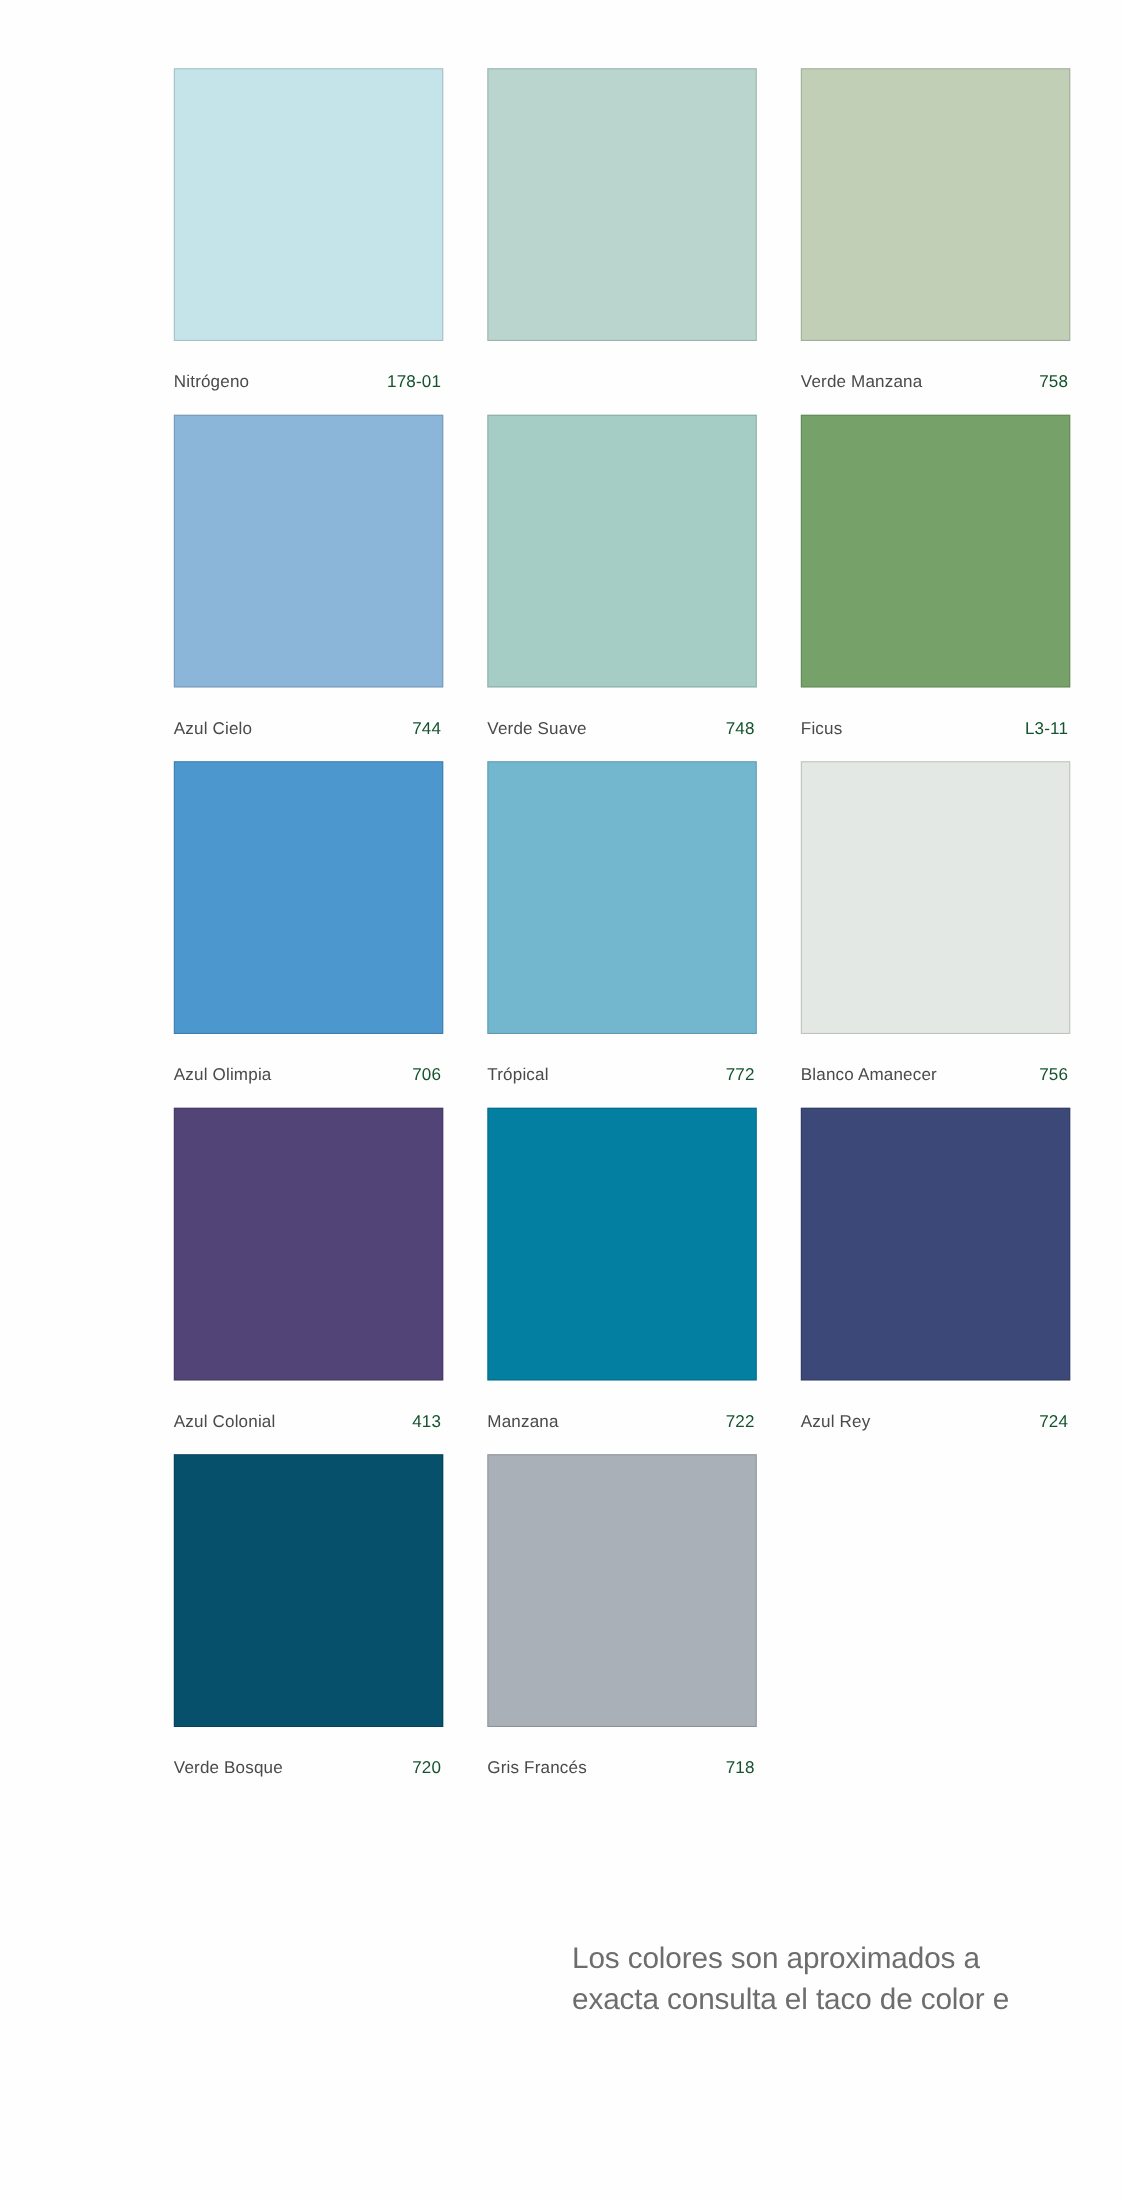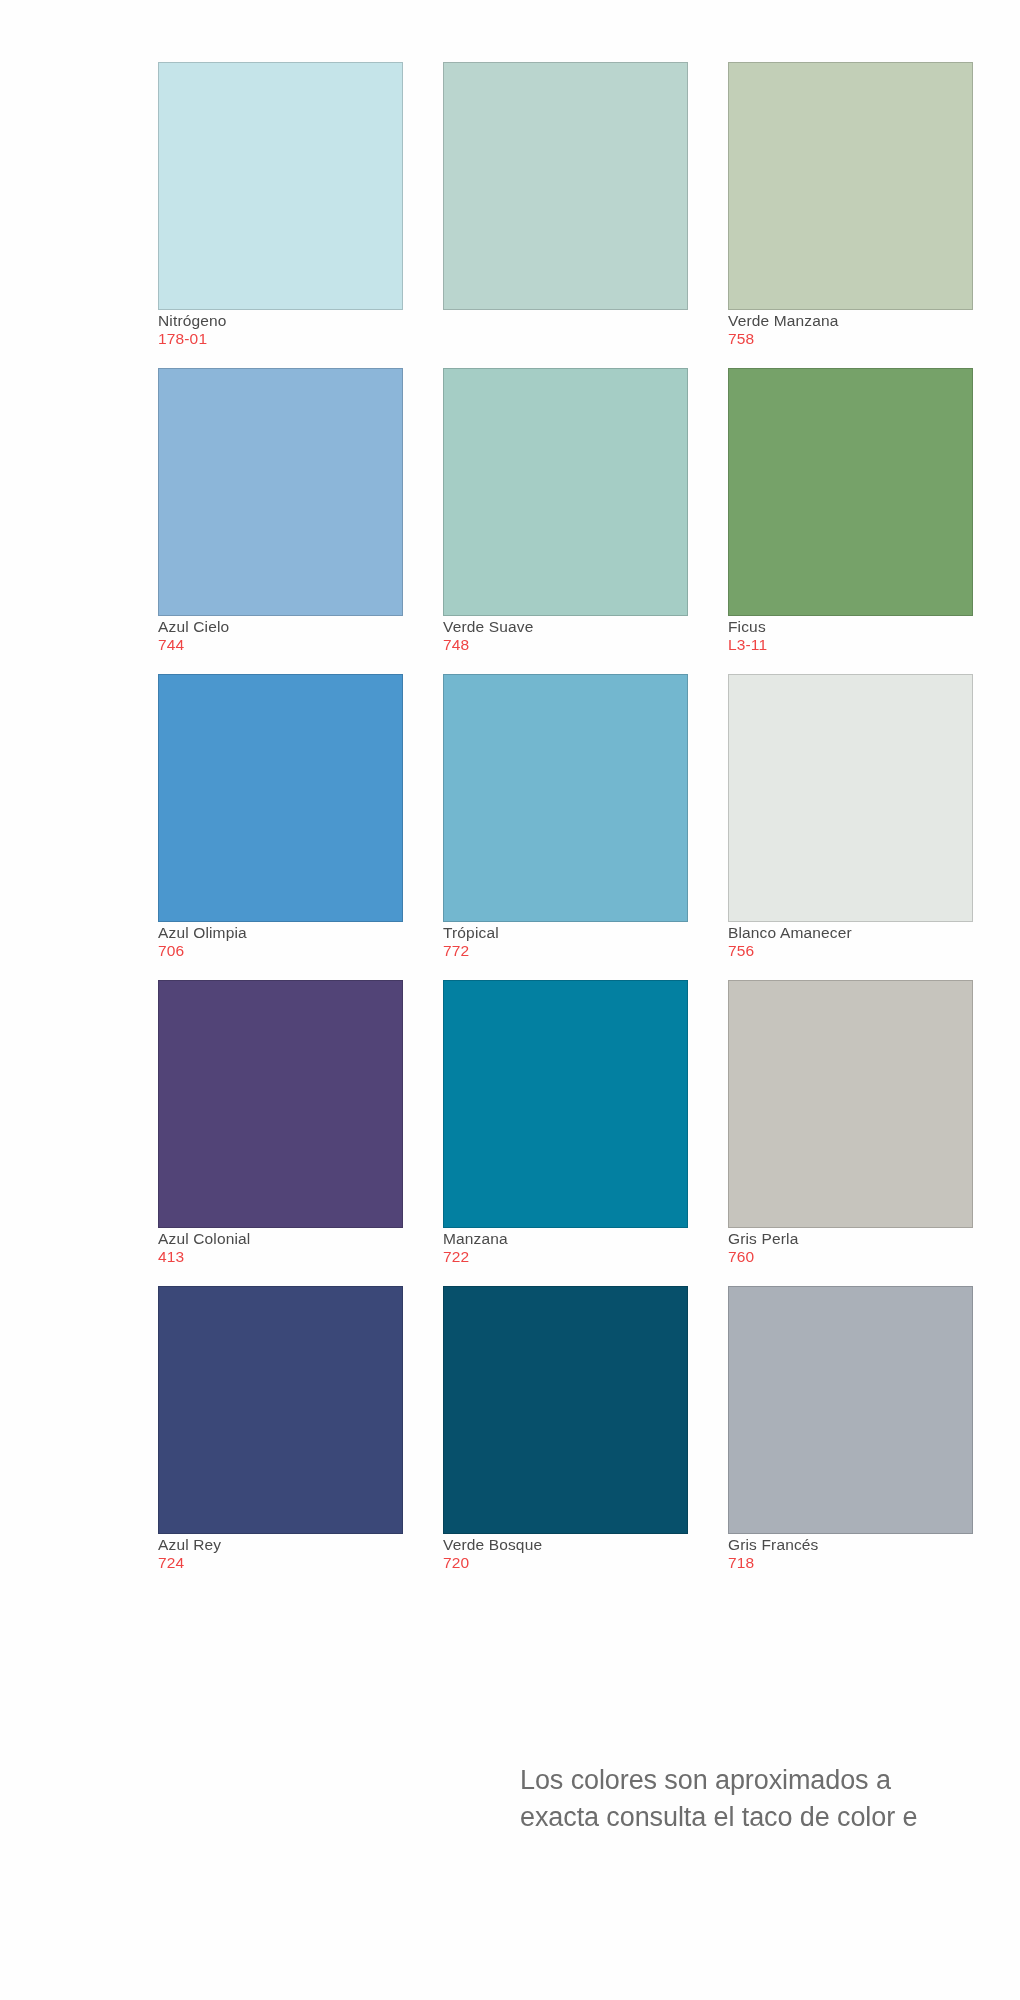--- a/index.html
+++ b/index.html
@@ -44,37 +44,36 @@
 
   .swatch-chip {
     width: 245px;
     height: 248px;
     border: 1px solid rgba(0, 0, 0, 0.16);
     box-sizing: border-box;
   }
 
   .swatch-meta {
     display: flex;
-    justify-content: flex-end;
+    justify-content: space-between;
     align-items: baseline;
-    padding-top: 2px;
+    padding-top: 29px;
     padding-right: 2px;
-    flex-direction: column;
   }
 
   .swatch-name {
     font-size: 15.5px;
     color: #4a4a4a;
     letter-spacing: 0.15px;
     white-space: nowrap;
   }
 
   .swatch-code {
     font-size: 15.5px;
-    color: #ef4444;
+    color: #14532d;
     letter-spacing: 0.15px;
     white-space: nowrap;
   }
 
   
   #disclaimer {
     position: absolute;
     left: 520px;
     top: 1762px;
     width: 700px;          
@@ -161,27 +160,20 @@
         </div>
       </div>
       <div class="swatch-cell">
         <div class="swatch-chip" style="background: rgb(3, 128, 161);"></div>
         <div class="swatch-meta">
           <span class="swatch-name">Manzana</span>
           <span class="swatch-code">722</span>
         </div>
       </div>
       <div class="swatch-cell">
-        <div class="swatch-chip" style="background: rgb(198, 196, 189);"></div>
-        <div class="swatch-meta">
-          <span class="swatch-name">Gris Perla</span>
-          <span class="swatch-code">760</span>
-        </div>
-      </div>
-      <div class="swatch-cell">
         <div class="swatch-chip" style="background: rgb(59, 72, 120);"></div>
         <div class="swatch-meta">
           <span class="swatch-name">Azul Rey</span>
           <span class="swatch-code">724</span>
         </div>
       </div>
       <div class="swatch-cell">
         <div class="swatch-chip" style="background: rgb(7, 80, 107);"></div>
         <div class="swatch-meta">
           <span class="swatch-name">Verde Bosque</span>

